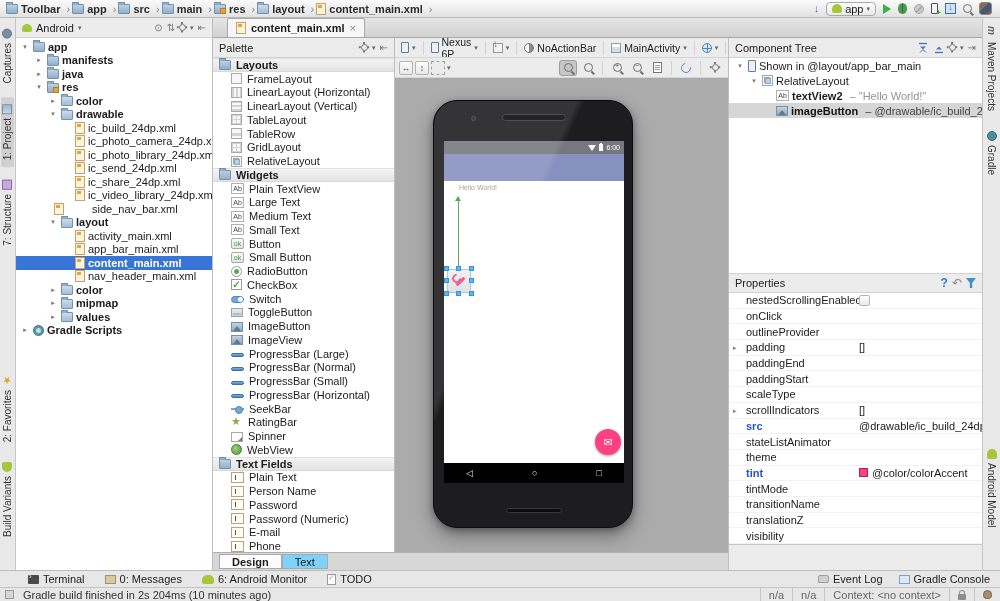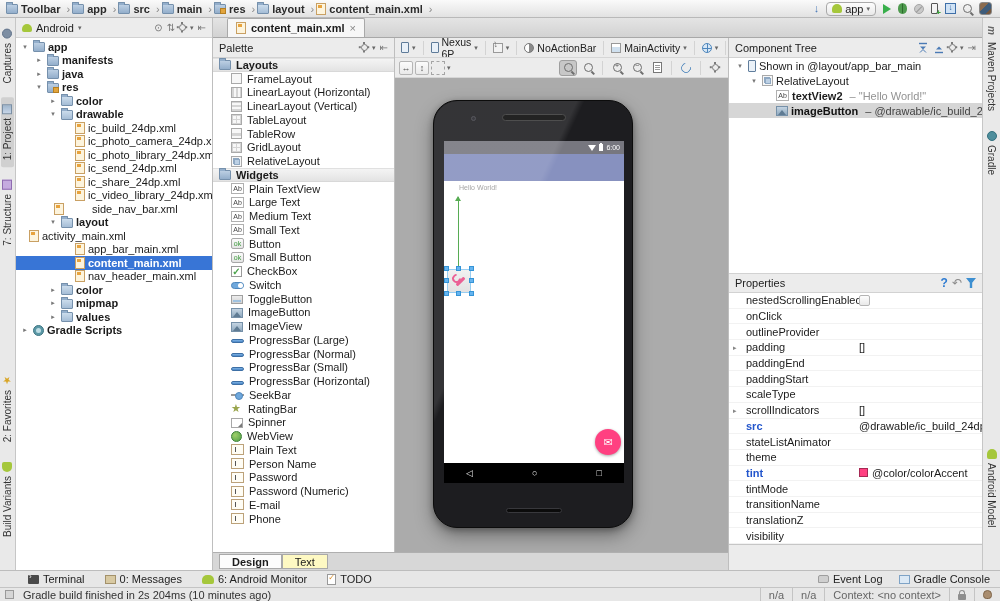--- a/index.html
+++ b/index.html
@@ -207,21 +207,21 @@
 .p-check { width:11px; height:11px; border:1px solid #B4B4B4; border-radius:2px; background:linear-gradient(#FDFDFD,#E9E9E9); }
 .p-swatch { width:9px; height:9px; border:1px solid rgba(0,0,0,.35); }
 .rp-bottom { flex:1; background:#ECECEC; border-top:1px solid #C6C6C6; }
 .ic-device { width:8px; height:12px; border:1px solid #607D9C; border-radius:1px; background:#EAF1F8; }
 
 
 .svgic { width:12px; height:12px; flex:none; }
 
 
 #bottom-tabs { position:absolute; left:213px; top:552px; width:515px; height:18px; background:#D7D7D7; border-top:1px solid #AFAFAF; display:flex; align-items:center; padding-left:6px; gap:0; }
-.bt-tab { height:15px; display:flex; align-items:center; padding:0 12px; border:1px solid #A9A9A9; background:#fef9c3; font-size:11px; }
+.bt-tab { height:15px; display:flex; align-items:center; padding:0 12px; border:1px solid #A9A9A9; background:#7dd3fc; font-size:11px; }
 .bt-tab.active { background:#FCFCFC; font-weight:bold; }
 
 
 #bottom-toolbar { position:absolute; left:0; top:570px; width:1000px; height:17px; background:#E7E7E7; border-top:1px solid #BDBDBD; display:flex; align-items:center; }
 .tb-left { display:flex; align-items:center; gap:20px; margin-left:28px; }
 .tb-right { display:flex; align-items:center; gap:16px; margin-left:auto; margin-right:10px; }
 .tb-item { display:flex; align-items:center; gap:4px; font-size:11px; color:#222; }
 .ic-terminal { width:11px; height:9px; background:#4A4A4A; border-radius:1px; }
 .ic-terminal::before { content:'›'; position:absolute; left:1px; top:-3px; color:#EEE; font-size:8px; }
 .ic-messages { width:11px; height:9px; background:#D8C9A2; border:1px solid #A3916A; }
@@ -404,21 +404,21 @@
       <div class="tree-row" style=" gap: 28px;">
         <span class="arrow"></span>
         <span class="ic ic-xml"></span>
         <span class="lbl">side_nav_bar.xml</span>
       </div>
       <div class="tree-row bold" style="padding-left: 32px;">
         <span class="arrow">▾</span>
         <span class="ic ic-folder-mod"></span>
         <span class="lbl">layout</span>
       </div>
-      <div class="tree-row" style="">
+      <div class="tree-row" style="padding-left: 46px;">
         <span class="arrow"></span>
         <span class="ic ic-xml"></span>
         <span class="lbl">activity_main.xml</span>
       </div>
       <div class="tree-row" style="padding-left: 46px;">
         <span class="arrow"></span>
         <span class="ic ic-xml"></span>
         <span class="lbl">app_bar_main.xml</span>
       </div>
       <div class="tree-row selected bold" style="padding-left: 46px;">
@@ -526,20 +526,24 @@
       </div>
       <div class="pal-row">
         <span class="ic ic-button"></span>
         <span class="lbl">Button</span>
       </div>
       <div class="pal-row">
         <span class="ic ic-button"></span>
         <span class="lbl">Small Button</span>
       </div>
       <div class="pal-row">
+        <span class="ic ic-radio"></span>
+        <span class="lbl">RadioButton</span>
+      </div>
+      <div class="pal-row">
         <span class="ic ic-check"></span>
         <span class="lbl">CheckBox</span>
       </div>
       <div class="pal-row">
         <span class="ic ic-switch"></span>
         <span class="lbl">Switch</span>
       </div>
       <div class="pal-row">
         <span class="ic ic-toggle"></span>
         <span class="lbl">ToggleButton</span>
@@ -576,20 +580,24 @@
         <span class="ic ic-rating"></span>
         <span class="lbl">RatingBar</span>
       </div>
       <div class="pal-row">
         <span class="ic ic-spinner"></span>
         <span class="lbl">Spinner</span>
       </div>
       <div class="pal-row">
         <span class="ic ic-web"></span>
         <span class="lbl">WebView</span>
+      </div>
+      <div class="pal-row header">
+        <span class="ic ic-folder"></span>
+        <span class="lbl">Text Fields</span>
       </div>
       <div class="pal-row">
         <span class="ic ic-textfield"></span>
         <span class="lbl">Plain Text</span>
       </div>
       <div class="pal-row">
         <span class="ic ic-textfield"></span>
         <span class="lbl">Person Name</span>
       </div>
       <div class="pal-row">

